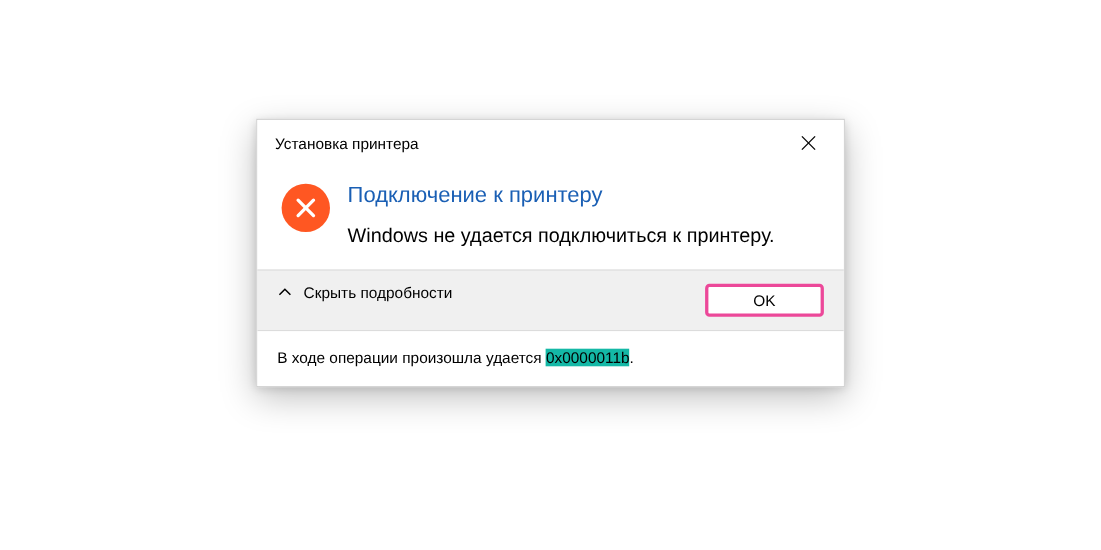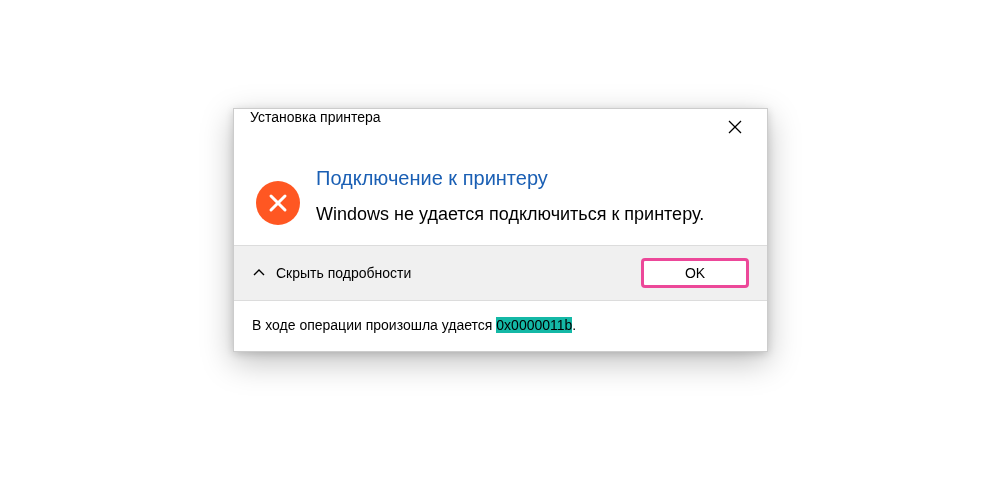--- a/index.html
+++ b/index.html
@@ -18,20 +18,21 @@
       position: absolute;
       left: 233px;
       top: 108px;
       width: 535px;
       background: #ffffff;
       border: 1px solid #cccccc;
       box-shadow: 0 10px 30px rgba(0,0,0,0.25), 0 2px 8px rgba(0,0,0,0.15);
     }
     .titlebar {
       display: flex;
+      align-items: center;
       justify-content: space-between;
       height: 42px;
       padding: 0 14px 0 16px;
       background: #ffffff;
     }
     .titlebar-title {
       font-size: 14px;
       color: #000000;
     }
     .close-btn {
@@ -43,21 +44,21 @@
       cursor: pointer;
     }
     .close-btn svg {
       width: 14px;
       height: 14px;
     }
     .content {
       display: flex;
       padding: 14px 18px 20px 22px;
       gap: 16px;
-      align-items: flex-end;
+      align-items: flex-start;
       background: #ffffff;
     }
     .error-icon {
       width: 44px;
       height: 44px;
       border-radius: 50%;
       background: #ff5722;
       display: flex;
       align-items: center;
       justify-content: center;
@@ -77,21 +78,21 @@
       color: #1a5fb4;
       margin-bottom: 14px;
       font-weight: 400;
     }
     .message {
       font-size: 18px;
       color: #000000;
     }
     .actions {
       display: flex;
-      align-items: center;
+      align-items: flex-start;
       justify-content: space-between;
       padding: 12px 18px;
       background: #f0f0f0;
       border-top: 1px solid #dcdcdc;
     }
     .toggle {
       display: flex;
       align-items: center;
       gap: 10px;
       cursor: pointer;

